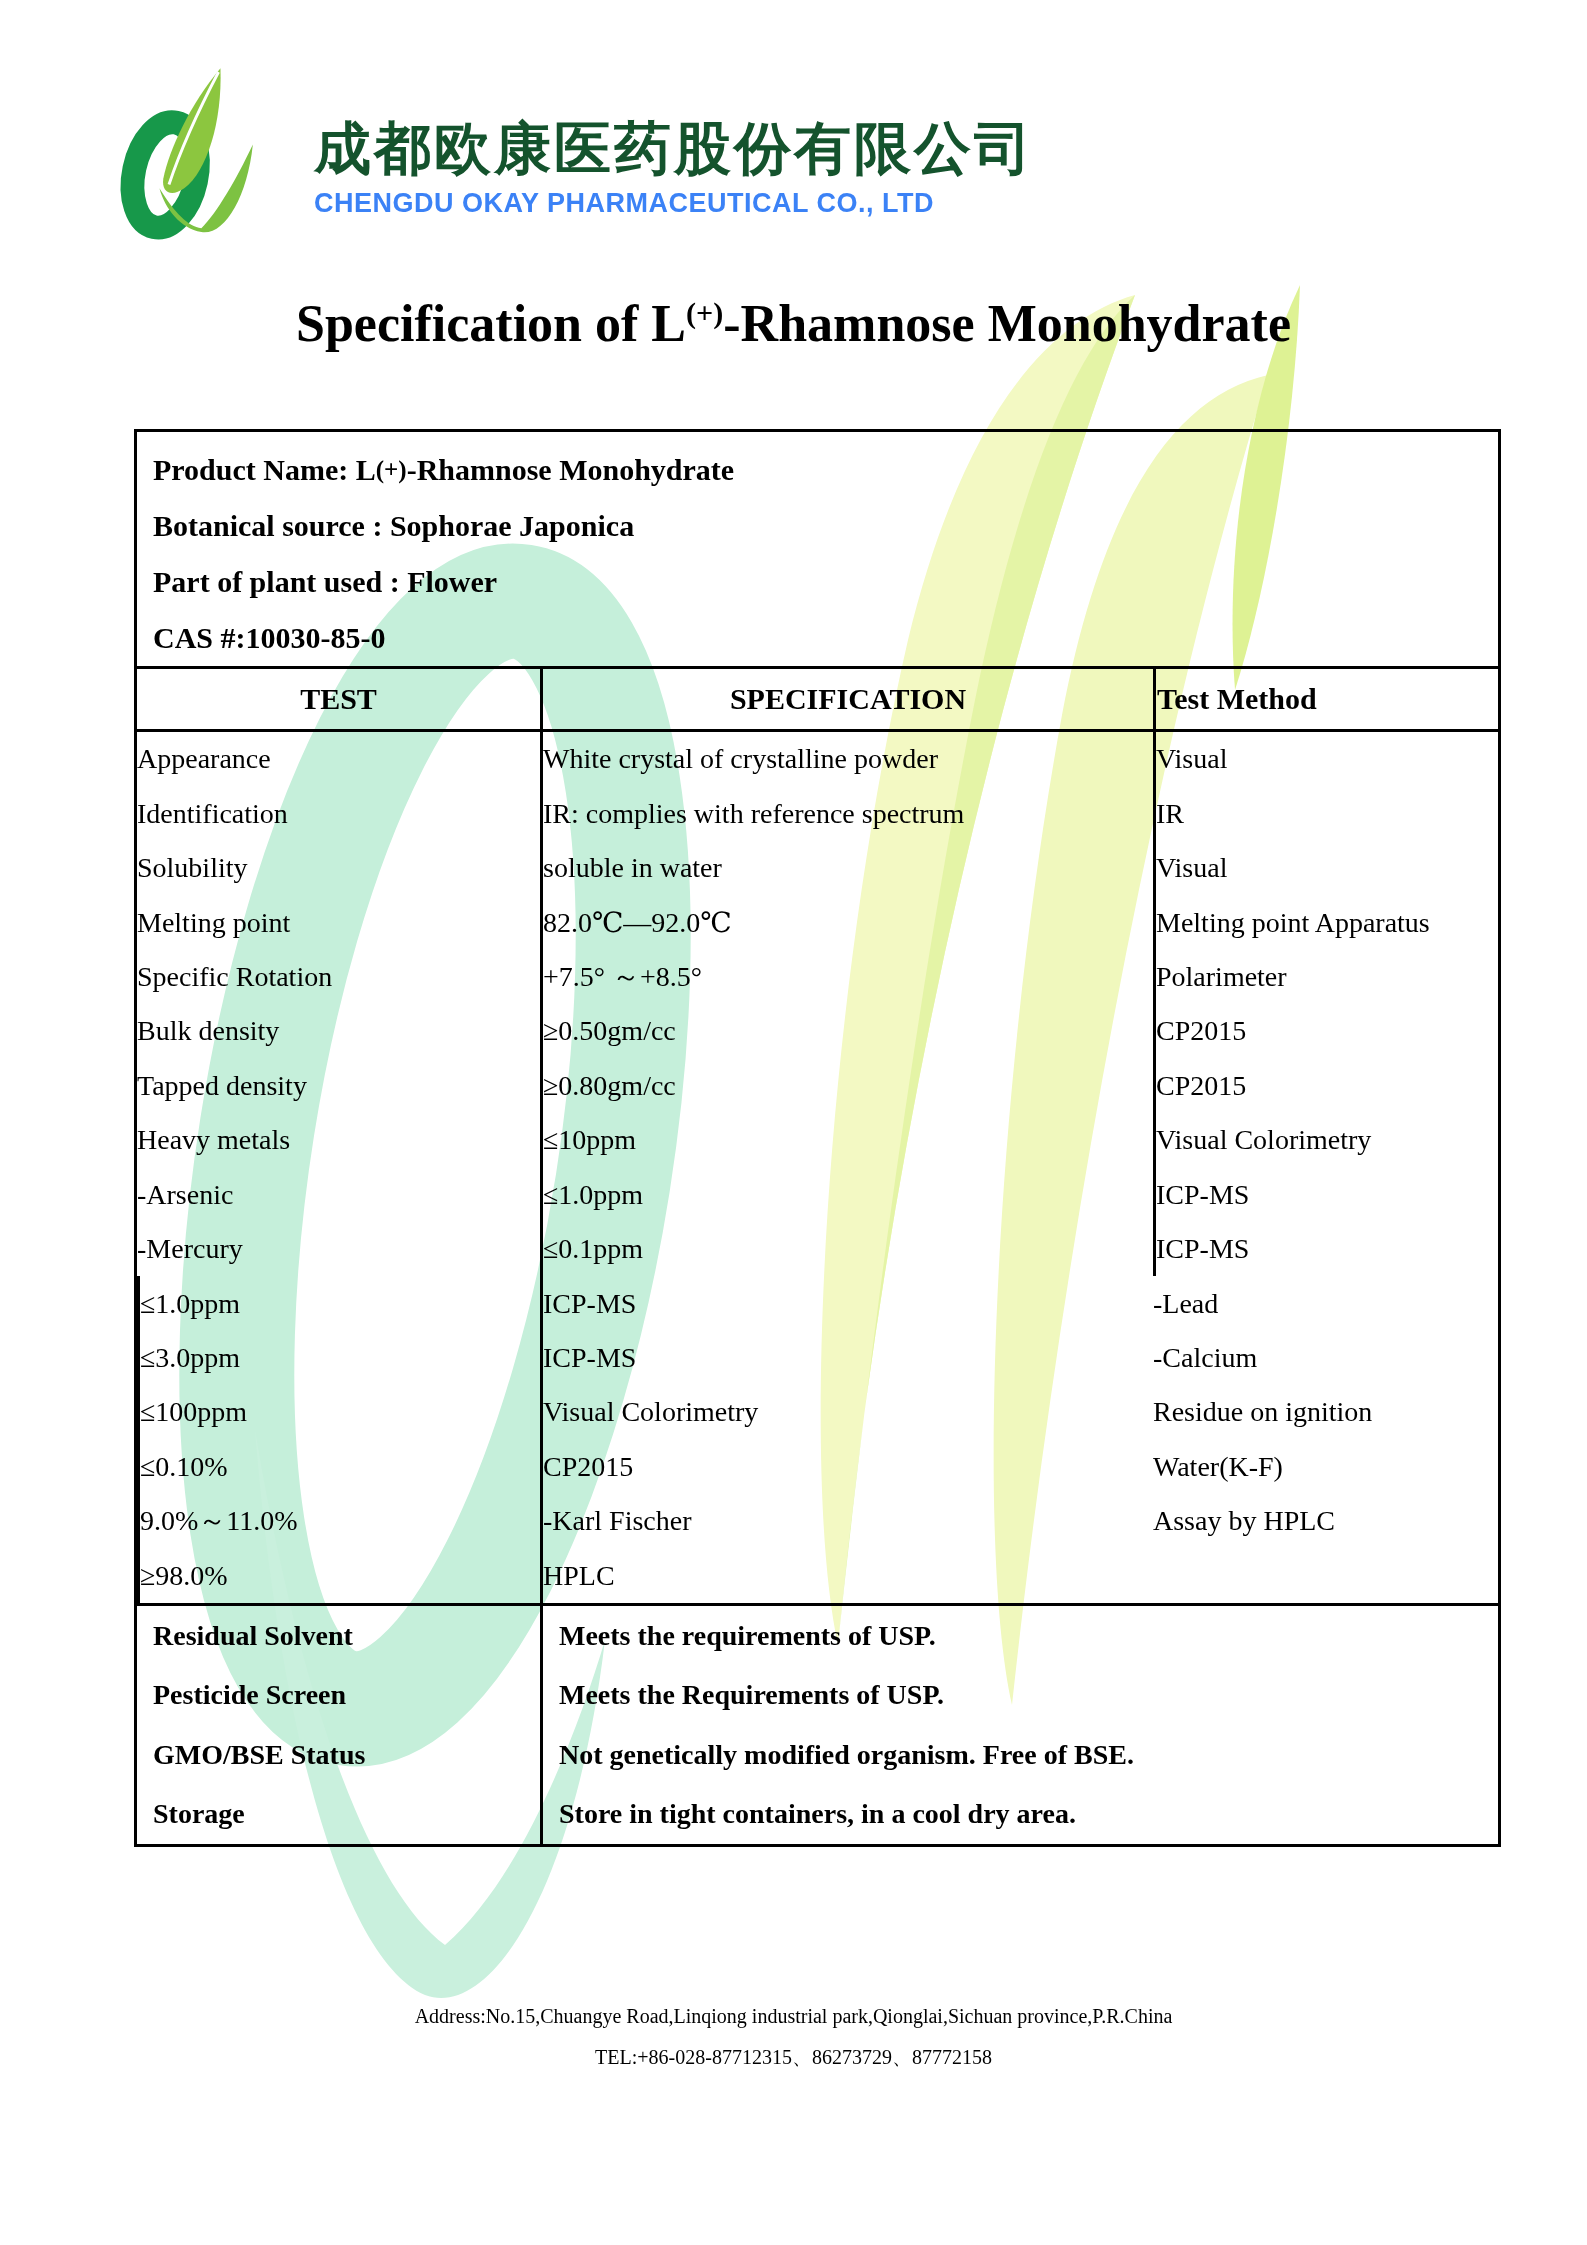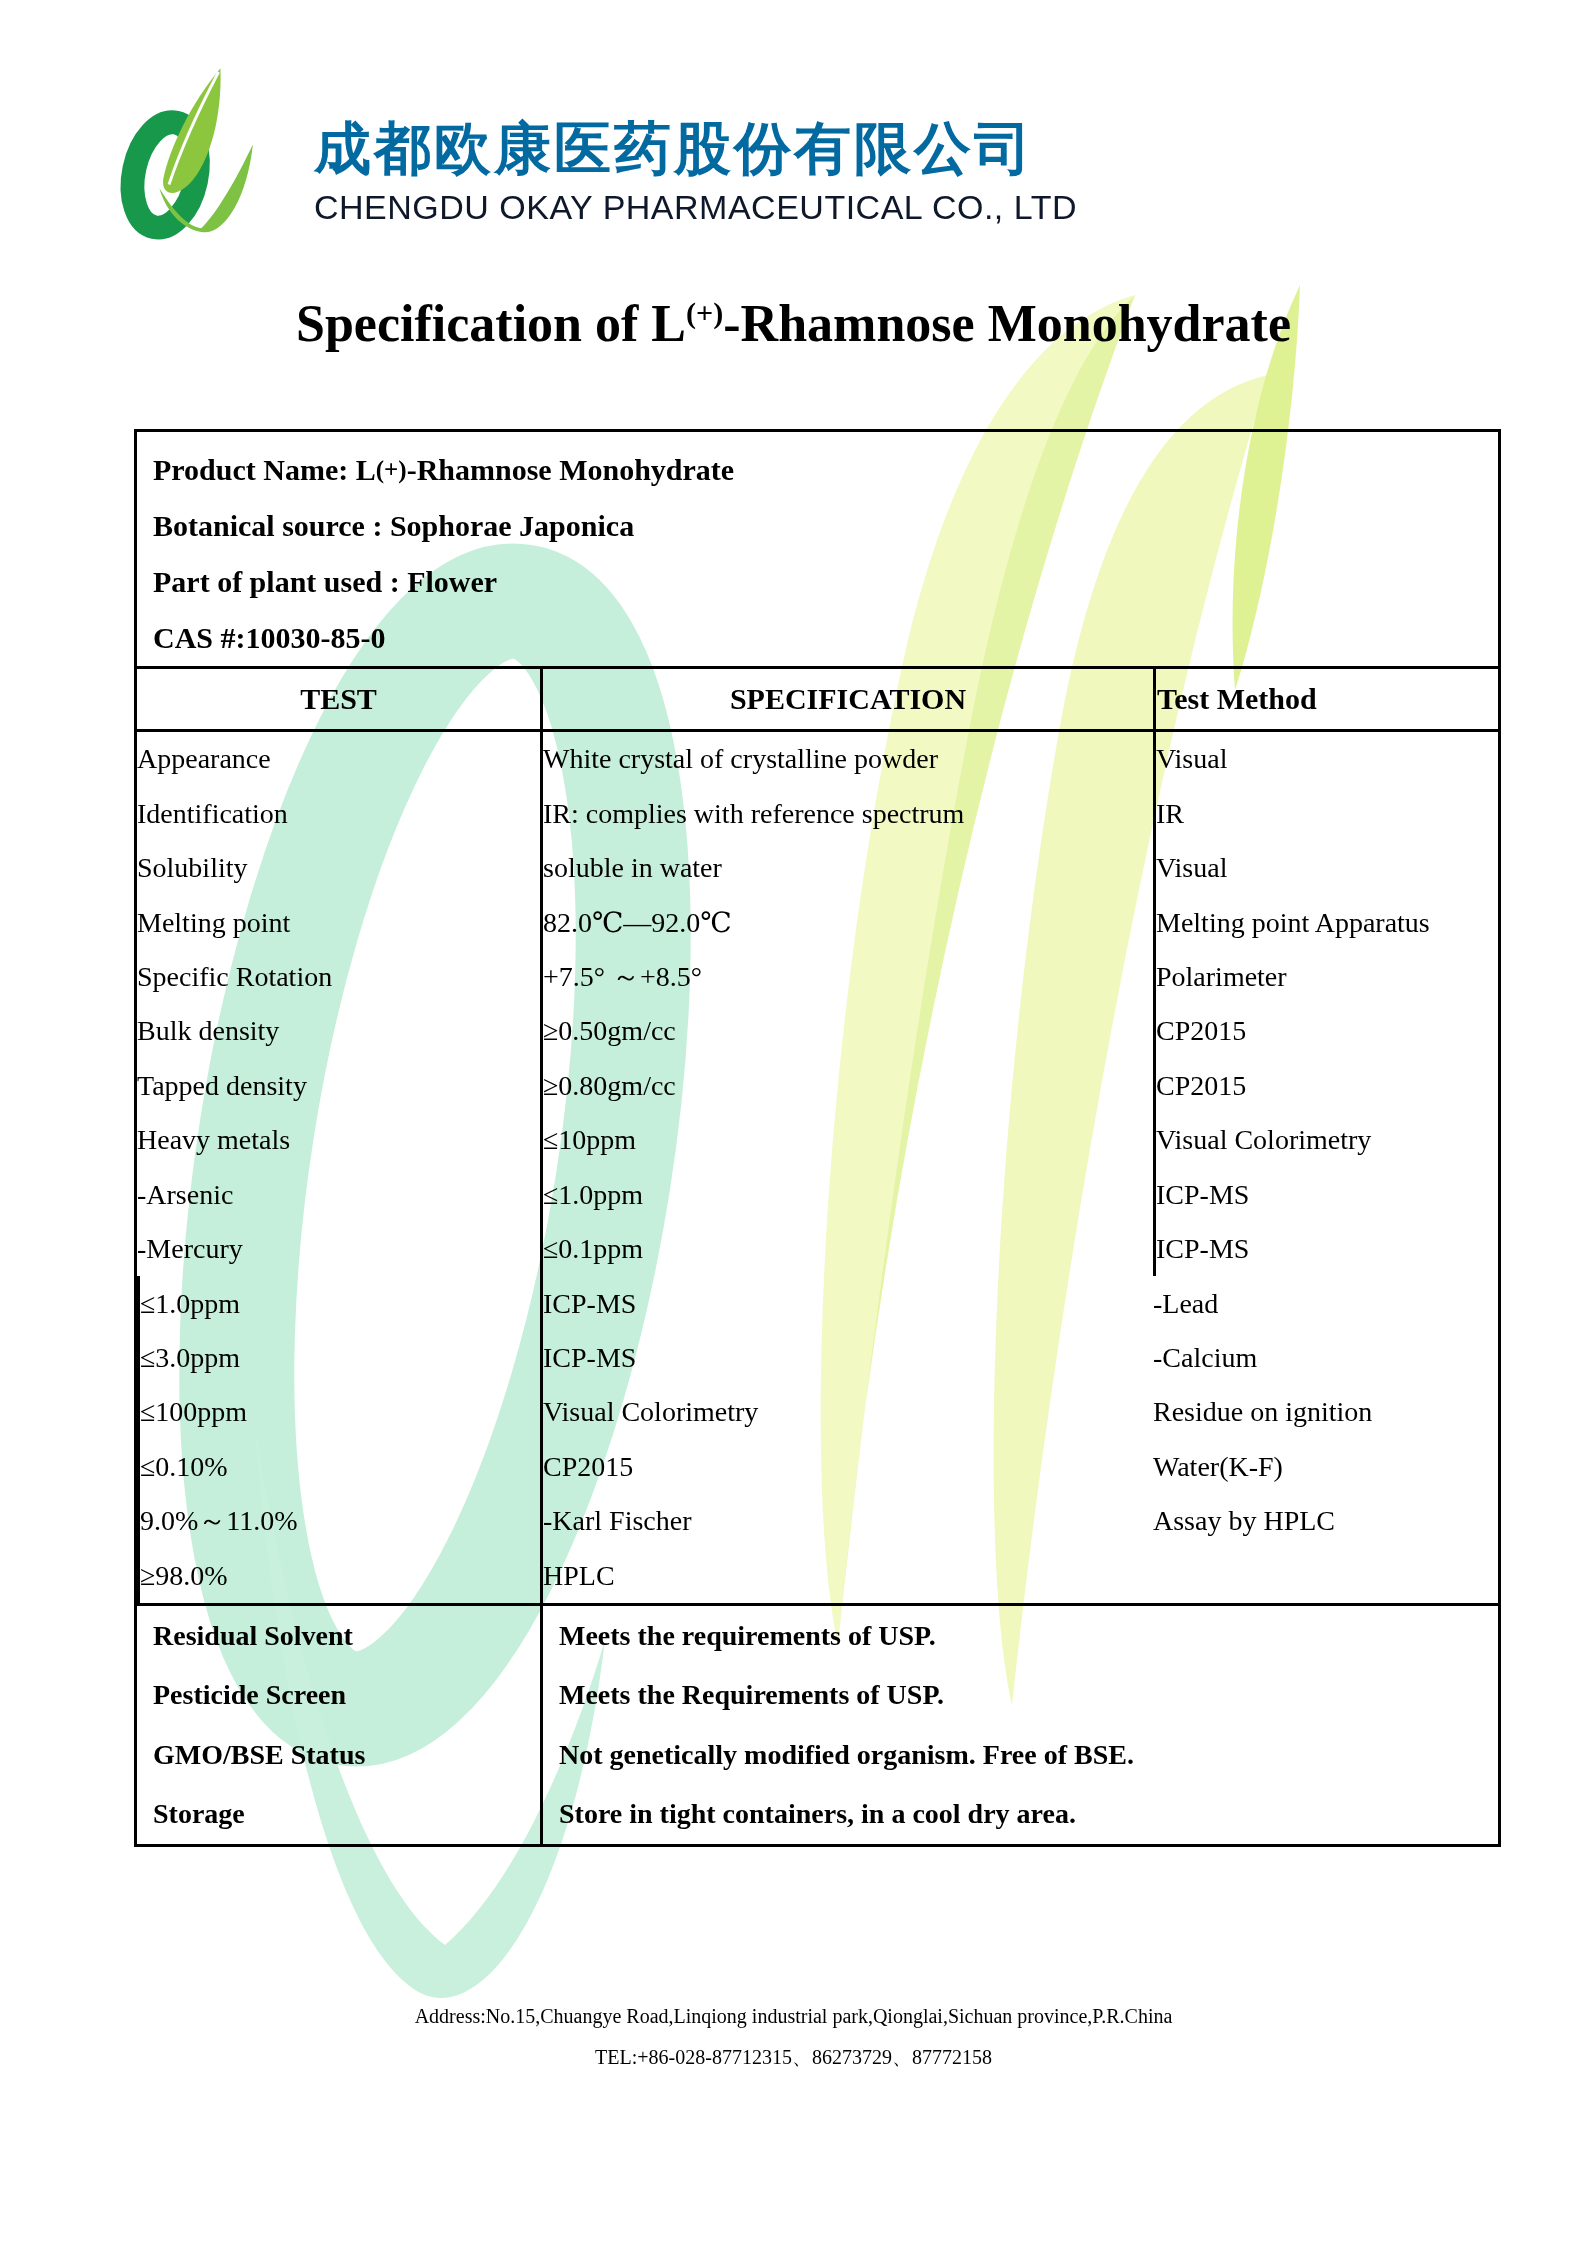--- a/index.html
+++ b/index.html
@@ -20,26 +20,26 @@
   }
 
   .content { position:relative; z-index:1; }
 
   
   .header { position:absolute; left:108px; top:60px; display:flex; }
   .logo { width:162px; height:186px; flex:0 0 auto; }
   .company-names { margin-left:44px; padding-top:56px; }
   .company-zh {
     font-family:"Liberation Sans","DejaVu Sans",sans-serif;
-    font-size:57px; font-weight:bold; color:#0369a1; letter-spacing:3px;
+    font-size:57px; font-weight:bold; color:#14532d; letter-spacing:3px;
     line-height:64px; white-space:nowrap;
   }
   .company-en {
     font-family:"Liberation Sans","DejaVu Sans",sans-serif;
-    font-size:34px; font-weight:normal; color:#0f172a; letter-spacing:0.5px;
+    font-size:27px; font-weight:bold; color:#3b82f6; letter-spacing:0.5px;
     margin-top:8px; white-space:nowrap;
   }
 
   
   .doc-title {
     position:absolute; left:0; top:294px; width:100%;
     text-align:center; font-size:52px; font-weight:bold; white-space:nowrap;
   }
   .doc-title sup, .pname sup { font-size:58%; vertical-align:super; }
 

